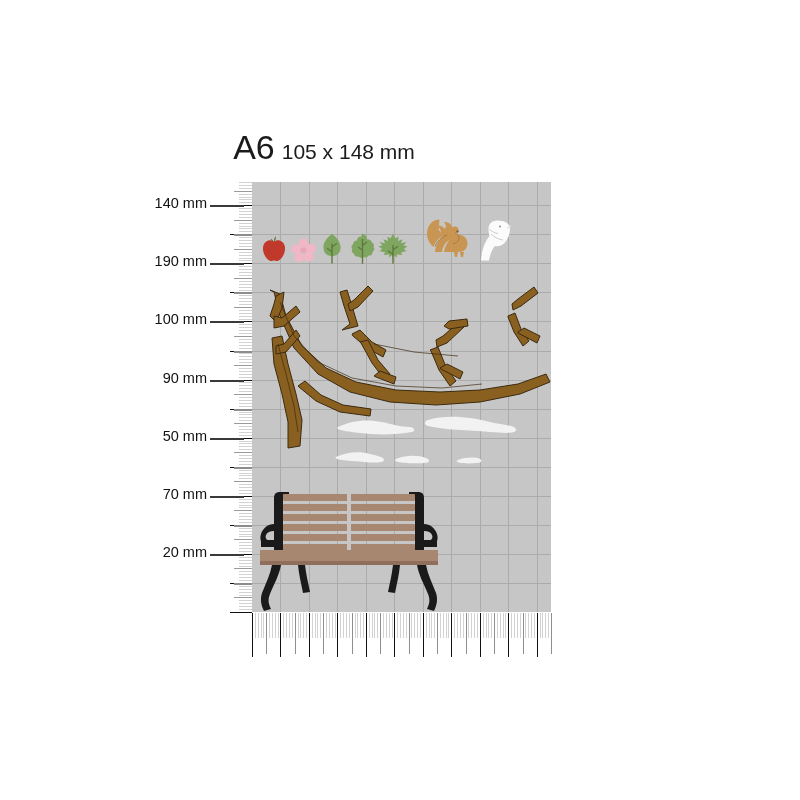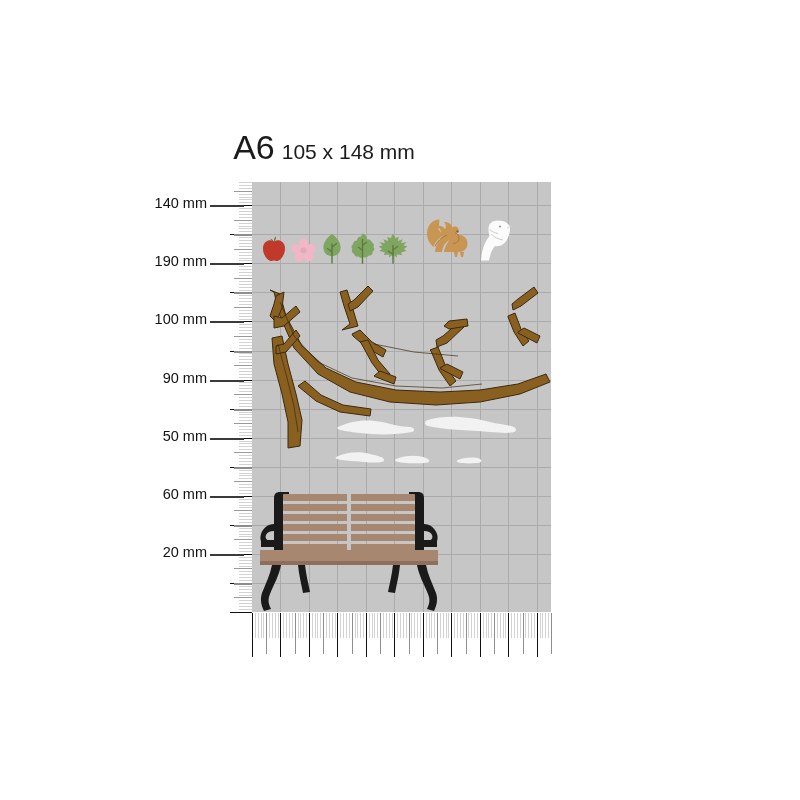--- a/index.html
+++ b/index.html
@@ -494,21 +494,21 @@
 <div class="vlabel" style="right: 593px; top: 195.243px;">140 mm</div>
     <div class="vleader" style="left: 210px; width: 34px; top: 205px;"></div>
     <div class="vlabel" style="right: 593px; top: 253.351px;">190 mm</div>
     <div class="vleader" style="left: 210px; width: 34px; top: 263px;"></div>
     <div class="vlabel" style="right: 593px; top: 311.459px;">100 mm</div>
     <div class="vleader" style="left: 210px; width: 34px; top: 321px;"></div>
     <div class="vlabel" style="right: 593px; top: 369.568px;">90 mm</div>
     <div class="vleader" style="left: 210px; width: 34px; top: 380px;"></div>
     <div class="vlabel" style="right: 593px; top: 427.676px;">50 mm</div>
     <div class="vleader" style="left: 210px; width: 34px; top: 438px;"></div>
-    <div class="vlabel" style="right: 593px; top: 485.784px;">60 mm</div>
+    <div class="vlabel" style="right: 593px; top: 485.784px;">70 mm</div>
     <div class="vleader" style="left: 210px; width: 34px; top: 496px;"></div>
     <div class="vlabel" style="right: 593px; top: 543.892px;">20 mm</div>
     <div class="vleader" style="left: 210px; width: 34px; top: 554px;"></div>
     <div class="vleader light" style="left: 234px; width: 18px; top: 234px;"></div>
     <div class="vleader light" style="left: 234px; width: 18px; top: 292px;"></div>
     <div class="vleader light" style="left: 234px; width: 18px; top: 351px;"></div>
     <div class="vleader light" style="left: 234px; width: 18px; top: 409px;"></div>
     <div class="vleader light" style="left: 234px; width: 18px; top: 467px;"></div>
     <div class="vleader light" style="left: 234px; width: 18px; top: 525px;"></div>
     <div class="vleader light" style="left: 234px; width: 18px; top: 583px;"></div>

